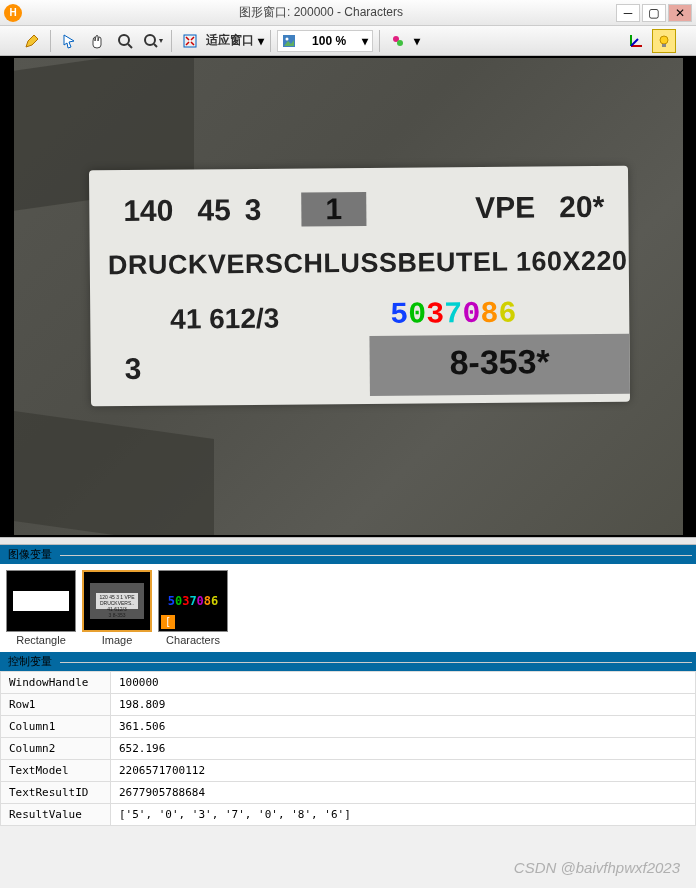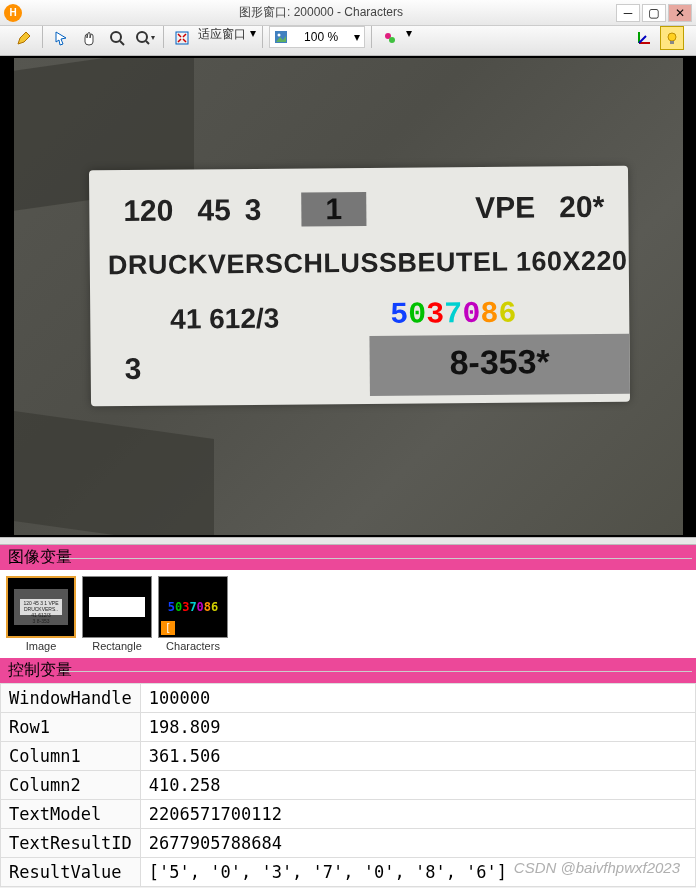--- a/index.html
+++ b/index.html
@@ -2,21 +2,21 @@
 <html><head>
 <meta charset="utf-8">
 <style>
 * { box-sizing: border-box; margin: 0; padding: 0; }
 body { font-family: "Microsoft YaHei", Arial, sans-serif; font-size: 12px; background: #f0f0f0; width: 696px; }
 .titlebar { height: 26px; background: linear-gradient(#fdfdfd,#e8e8e8); display: flex; align-items: center; padding: 0 4px; border-bottom: 1px solid #ccc; }
 .titlebar .icon-app { width: 18px; height: 18px; border-radius: 50%; background: #ff9100; margin-right: 6px; display:flex;align-items:center;justify-content:center;color:#fff;font-size:10px;font-weight:bold; }
 .titlebar .title { flex: 1; text-align: center; color: #444; }
 .titlebar .winbtn { width: 24px; height: 18px; display:flex;align-items:center;justify-content:center; margin-left:2px; border:1px solid #ccc; background:#fff; }
 .titlebar .winbtn.close { background:#e8a8a0; }
-.toolbar { height: 30px; background: linear-gradient(#fafafa,#e4e4e4); display:flex; align-items:flex-start; padding: 0 12px; border-bottom:1px solid #bbb; gap:4px; }
+.toolbar { height: 30px; background: linear-gradient(#fafafa,#e4e4e4); display:flex; align-items:center; padding: 0 20px; border-bottom:1px solid #bbb; gap:4px;font-weight:bold; }
 .tbtn { width:24px; height:24px; display:flex; align-items:center; justify-content:center; border:1px solid transparent; }
 .sep { width:1px; height:22px; background:#bbb; margin:0 2px; }
 .zoom-box { display:flex; align-items:center; gap:16px; padding:0 4px; border:1px solid #ccc; background:#fff; height:22px; }
 .toolbar .spacer { flex:1; }
 .viewer { background:#000; padding:2px; }
 .image-area { position:relative; background:#444; width:669px; height:477px; margin:0 auto; overflow:hidden; }
 .label-card { position:absolute; left:76px; top:110px; width:539px; height:236px; background:#e8e8e4; transform:rotate(-0.5deg); box-shadow:0 0 8px #0005; border-radius:4px; }
 .label-card .row1 { position:absolute; top:24px; left:34px; right:24px; display:flex; align-items:center; font: bold 30px/1 Arial; color:#222; }
 .label-card .row1 .numbox { background:#777; color:#111; padding:2px 24px; margin:0 20px; }
 .label-card .row2 { position:absolute; top:82px; left:18px; font: bold 27px/1 Arial; color:#222; letter-spacing:0.5px; }
@@ -25,34 +25,34 @@
 .label-card .ocr span:nth-child(1){color:#1040ff}
 .label-card .ocr span:nth-child(2){color:#00c000}
 .label-card .ocr span:nth-child(3){color:#ff0000}
 .label-card .ocr span:nth-child(4){color:#00d0d0}
 .label-card .ocr span:nth-child(5){color:#c000c0}
 .label-card .ocr span:nth-child(6){color:#ff9000}
 .label-card .ocr span:nth-child(7){color:#d0d000}
 .label-card .row4 { position:absolute; top:184px; left:34px; font: bold 30px/1 Arial; color:#222; }
 .label-card .greybox2 { position:absolute; top:168px; right:0; width:260px; height:60px; background:#888; color:#111; font: bold 34px/54px Arial; text-align:center; }
 .panel-sep { height:8px; background:#e8e8e8; border-top:1px solid #bbb; border-bottom:1px solid #bbb; }
-.section-title { background:#ec4899; padding:2px 8px; font-size:16px; position:relative; }
+.section-title { background:#0369a1; padding:2px 8px; font-size:11px; position:relative; }
 .section-title::after { content:""; position:absolute; left:60px; right:4px; top:50%; height:1px; background:#ccc; }
 .thumbs { display:flex; gap:6px; padding:6px; background:#fff; }
 .thumb { width:70px; text-align:center; }
 .thumb .tbox { width:70px; height:62px; border:1px solid #888; background:#000; display:flex; align-items:center; justify-content:center; overflow:hidden; position:relative; }
 .thumb .tlabel { font-size:11px; color:#333; margin-top:2px; white-space:nowrap; overflow:hidden; }
 .thumb.sel .tbox { border:2px solid #e8a030; }
 .thumb .mini-label { width:54px; height:36px; background:#ddd; font:6px/8px Arial; color:#222; padding:2px; }
 .thumb .mini-rect { width:56px; height:20px; background:#fff; }
 .thumb .mini-ocr { font:bold 12px/1 monospace; }
 .thumb .mini-ocr span:nth-child(1){color:#1040ff}.thumb .mini-ocr span:nth-child(2){color:#00c000}.thumb .mini-ocr span:nth-child(3){color:#ff0000}.thumb .mini-ocr span:nth-child(4){color:#00d0d0}.thumb .mini-ocr span:nth-child(5){color:#c000c0}.thumb .mini-ocr span:nth-child(6){color:#ff9000}.thumb .mini-ocr span:nth-child(7){color:#d0d000}
 .thumb .corner { position:absolute; left:2px; bottom:2px; width:14px; height:14px; background:#ff9000; color:#fff; font:10px/14px monospace; text-align:center; }
 .vars-table { width:100%; border-collapse:collapse; background:#fff; }
-.vars-table td { border:1px solid #ddd; padding:4px 8px; font-size:17px; font-family:Consolas,monospace; }
+.vars-table td { border:1px solid #ddd; padding:4px 8px; font-size:11px; font-family:Consolas,monospace; }
 .vars-table td:first-child { width:110px; background:#fafafa; }
 .watermark { position:fixed; right:16px; bottom:12px; color:#b0b0b0; font:italic 15px Arial; pointer-events:none; }
 </style>
 </head>
 <body>
 
 <div class="titlebar">
   <div class="icon-app">H</div>
   <div class="title">图形窗口: 200000 - Characters</div>
   <div class="winbtn">─</div>
@@ -132,21 +132,21 @@
       </svg>
     </div>
 </div>
 
 <div class="viewer">
   <div class="image-area" style="background:linear-gradient(135deg,#565650 0%,#4e4e48 40%,#5a5a54 70%,#505048 100%)">
     <div style="position:absolute;left:0;top:0;width:180px;height:140px;background:#3a3a35;transform:skewY(-8deg);opacity:0.7"></div>
     <div style="position:absolute;left:0;bottom:0;width:200px;height:110px;background:#3a3a35;transform:skewY(8deg);opacity:0.7"></div>
     <div class="label-card">
       <div class="row1">
-        <span>120</span>
+        <span>140</span>
         <span style="width:24px"></span>
         <span>45</span>
         <span style="width:14px"></span>
         <span>3</span>
         <span style="width:20px"></span>
         <span class="numbox">1</span>
         <span style="flex:1"></span>
         <span>VPE</span>
         <span style="width:24px"></span>
         <span>20*</span>
@@ -160,36 +160,36 @@
       <div class="greybox2">8-353*</div>
     </div>
   </div>
 </div>
 
 <div class="panel-sep"></div>
 
 <div class="section-title"><span>图像变量</span></div>
 
 <div class="thumbs">
+  <div class="thumb">
+    <div class="tbox">
+        <div class="mini-rect"></div>
+      </div>
+    <div class="tlabel">Rectangle</div>
+  </div>
   <div class="thumb sel">
     <div class="tbox">
         <div class="mini-label" style="background:#555;position:relative">
           <div style="position:absolute;inset:10px 6px;background:#ddd;font:5px/6px Arial;color:#222;padding:1px">120 45 3 1 VPE<br>DRUCKVERS..<br>41 612/3<br>3 8-353</div>
         </div>
       </div>
     <div class="tlabel">Image</div>
   </div>
   <div class="thumb">
     <div class="tbox">
-        <div class="mini-rect"></div>
-      </div>
-    <div class="tlabel">Rectangle</div>
-  </div>
-  <div class="thumb">
-    <div class="tbox">
       <div class="mini-ocr"><span>5</span><span>0</span><span>3</span><span>7</span><span>0</span><span>8</span><span>6</span></div>
       <div class="corner">[ ]</div>
     </div>
     <div class="tlabel">Characters</div>
   </div>
 </div>
 
 <div class="section-title"><span>控制变量</span></div>
 
 <table class="vars-table">
@@ -201,21 +201,21 @@
   <tr>
         <td>Row1</td>
         <td>198.809</td>
       </tr>
   <tr>
         <td>Column1</td>
         <td>361.506</td>
       </tr>
   <tr>
         <td>Column2</td>
-        <td>410.258</td>
+        <td>652.196</td>
       </tr>
   <tr>
         <td>TextModel</td>
         <td>2206571700112</td>
       </tr>
   <tr>
         <td>TextResultID</td>
         <td>2677905788684</td>
       </tr>
   <tr>

